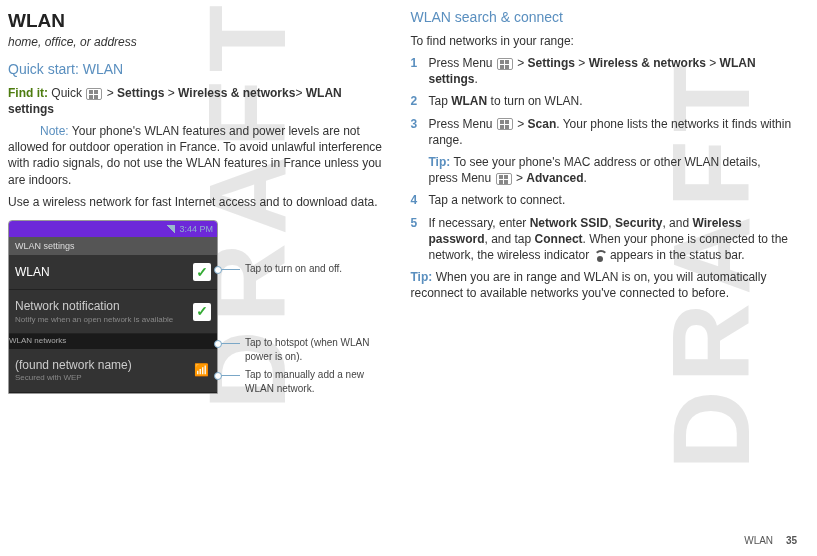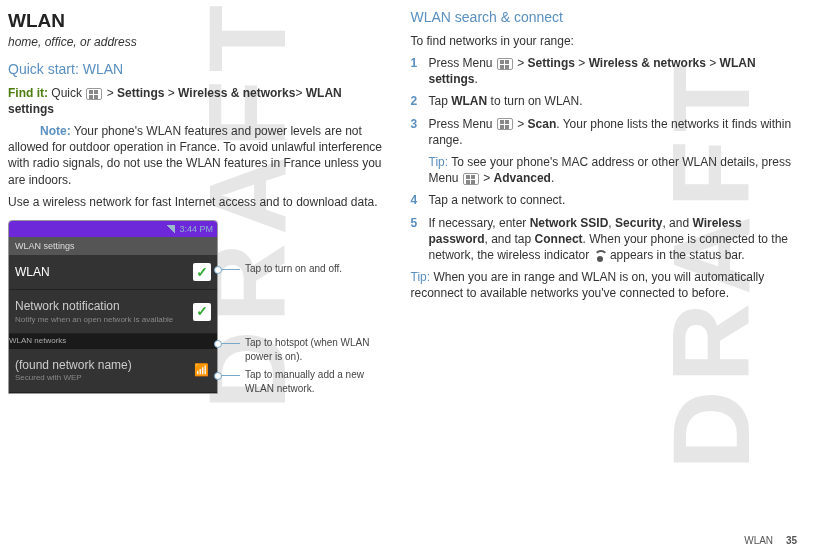--- a/index.html
+++ b/index.html
@@ -34,22 +34,22 @@
     .col {
       flex: 1;
       padding: 0 10px;
       line-height: 1.35;
     }
     .col-left { padding-left: 2px; }
     h1 { font-size: 19px; font-weight: bold; color: #222; }
     .subtitle { font-style: italic; font-size: 12px; margin-bottom: 10px; }
     .blue-heading { color: #5a8fbf; font-size: 14px; margin-top: 6px; margin-bottom: 4px; }
     .findit { color: #4d7c0f; font-weight: bold; }
-    .note { color: #5a8fbf; font-weight: bold; padding-left: 32px; }
-    .tip { color: #5a8fbf; font-weight: normal; }
+    .note { color: #5a8fbf; font-weight: normal; padding-left: 32px; }
+    .tip { color: #5a8fbf; font-weight: bold; }
     p { margin: 6px 0; }
     b { font-weight: bold; }
     .menu-icon {
       display: inline-block;
       width: 16px;
       height: 12px;
       border: 1px solid #999;
       border-radius: 2px;
       vertical-align: middle;
       position: relative;

